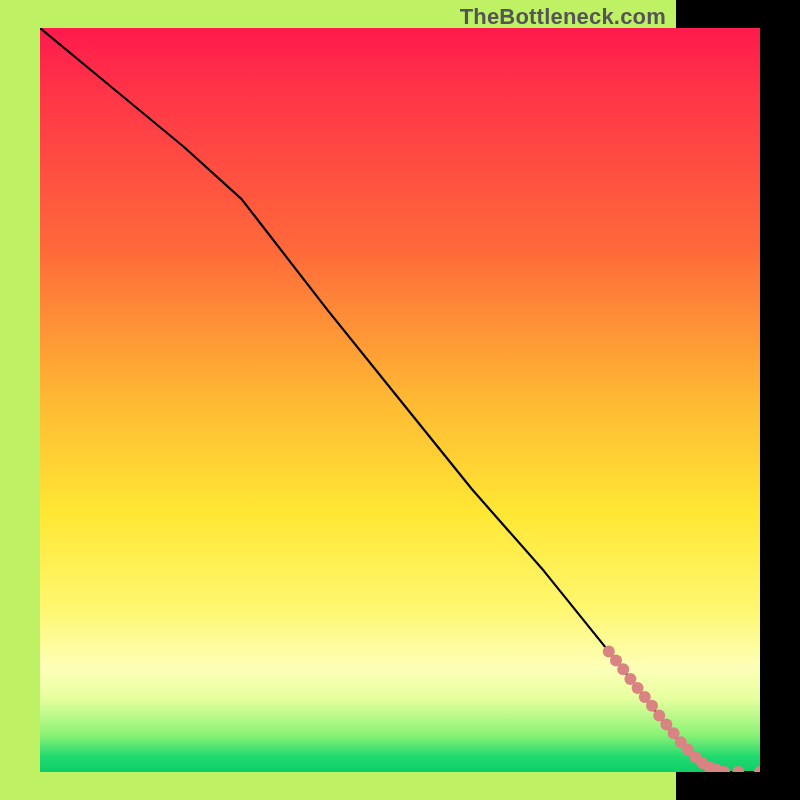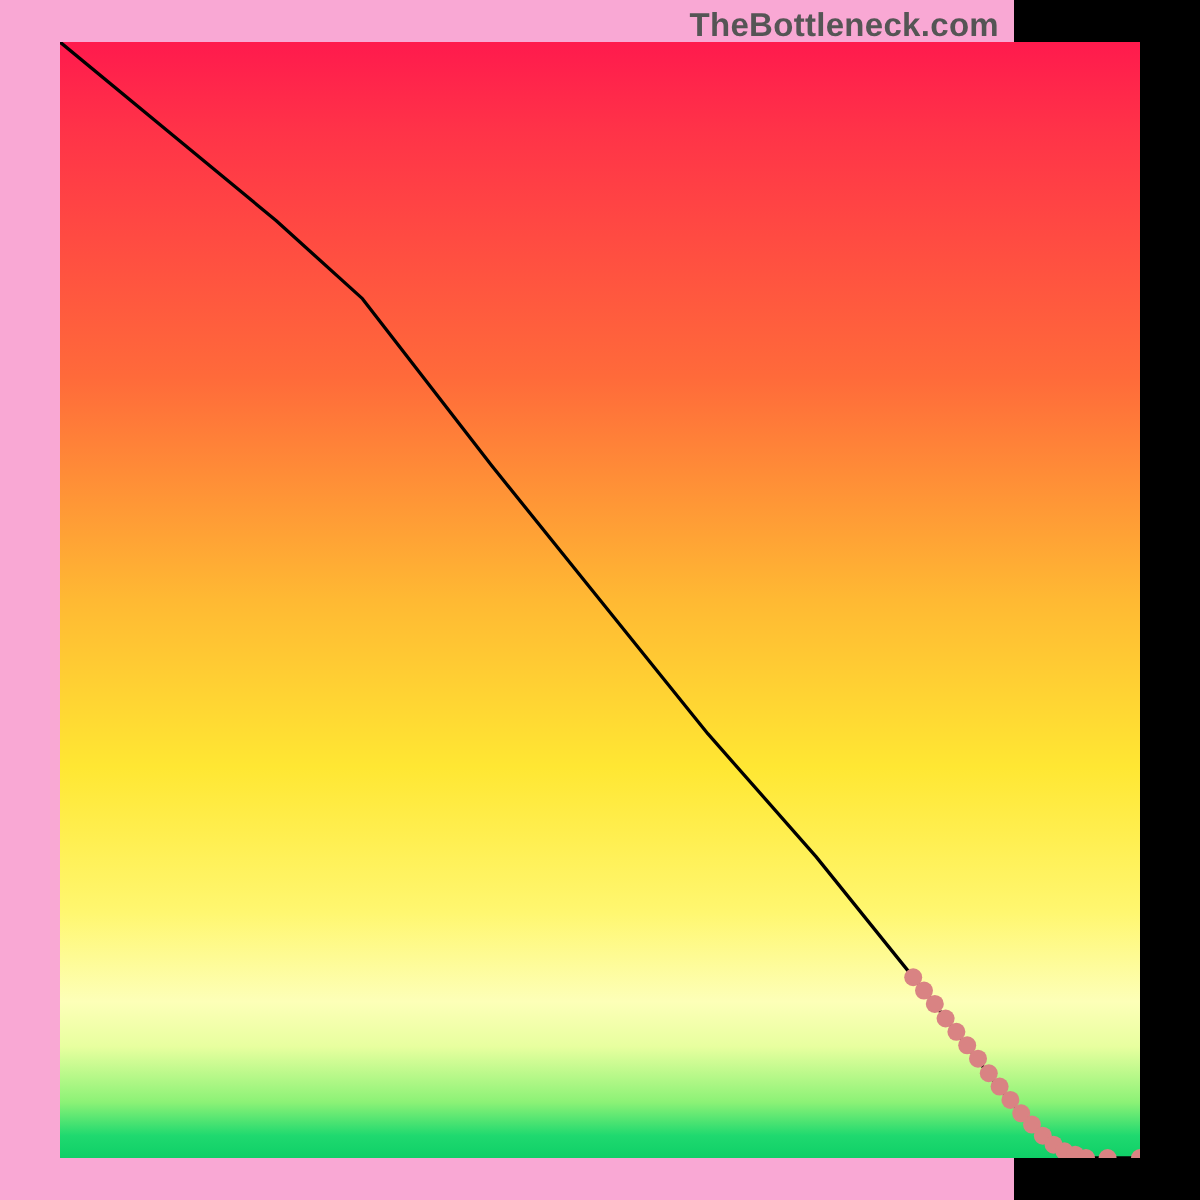--- a/index.html
+++ b/index.html
@@ -8,21 +8,21 @@
     width: 800px;
     height: 800px;
     background: #000;
     font-family: Arial, Helvetica, sans-serif;
     overflow: hidden;
   }
   .frame {
     position: relative;
     width: 676px;
     height: 800px;
-    background: #f9a8d4;
+    background: #bef264;
   }
   .watermark {
     position: absolute;
     top: 4px;
     right: 10px;
     color: #555;
     font-size: 22px;
     font-weight: 600;
     letter-spacing: 0.2px;
     z-index: 5;

